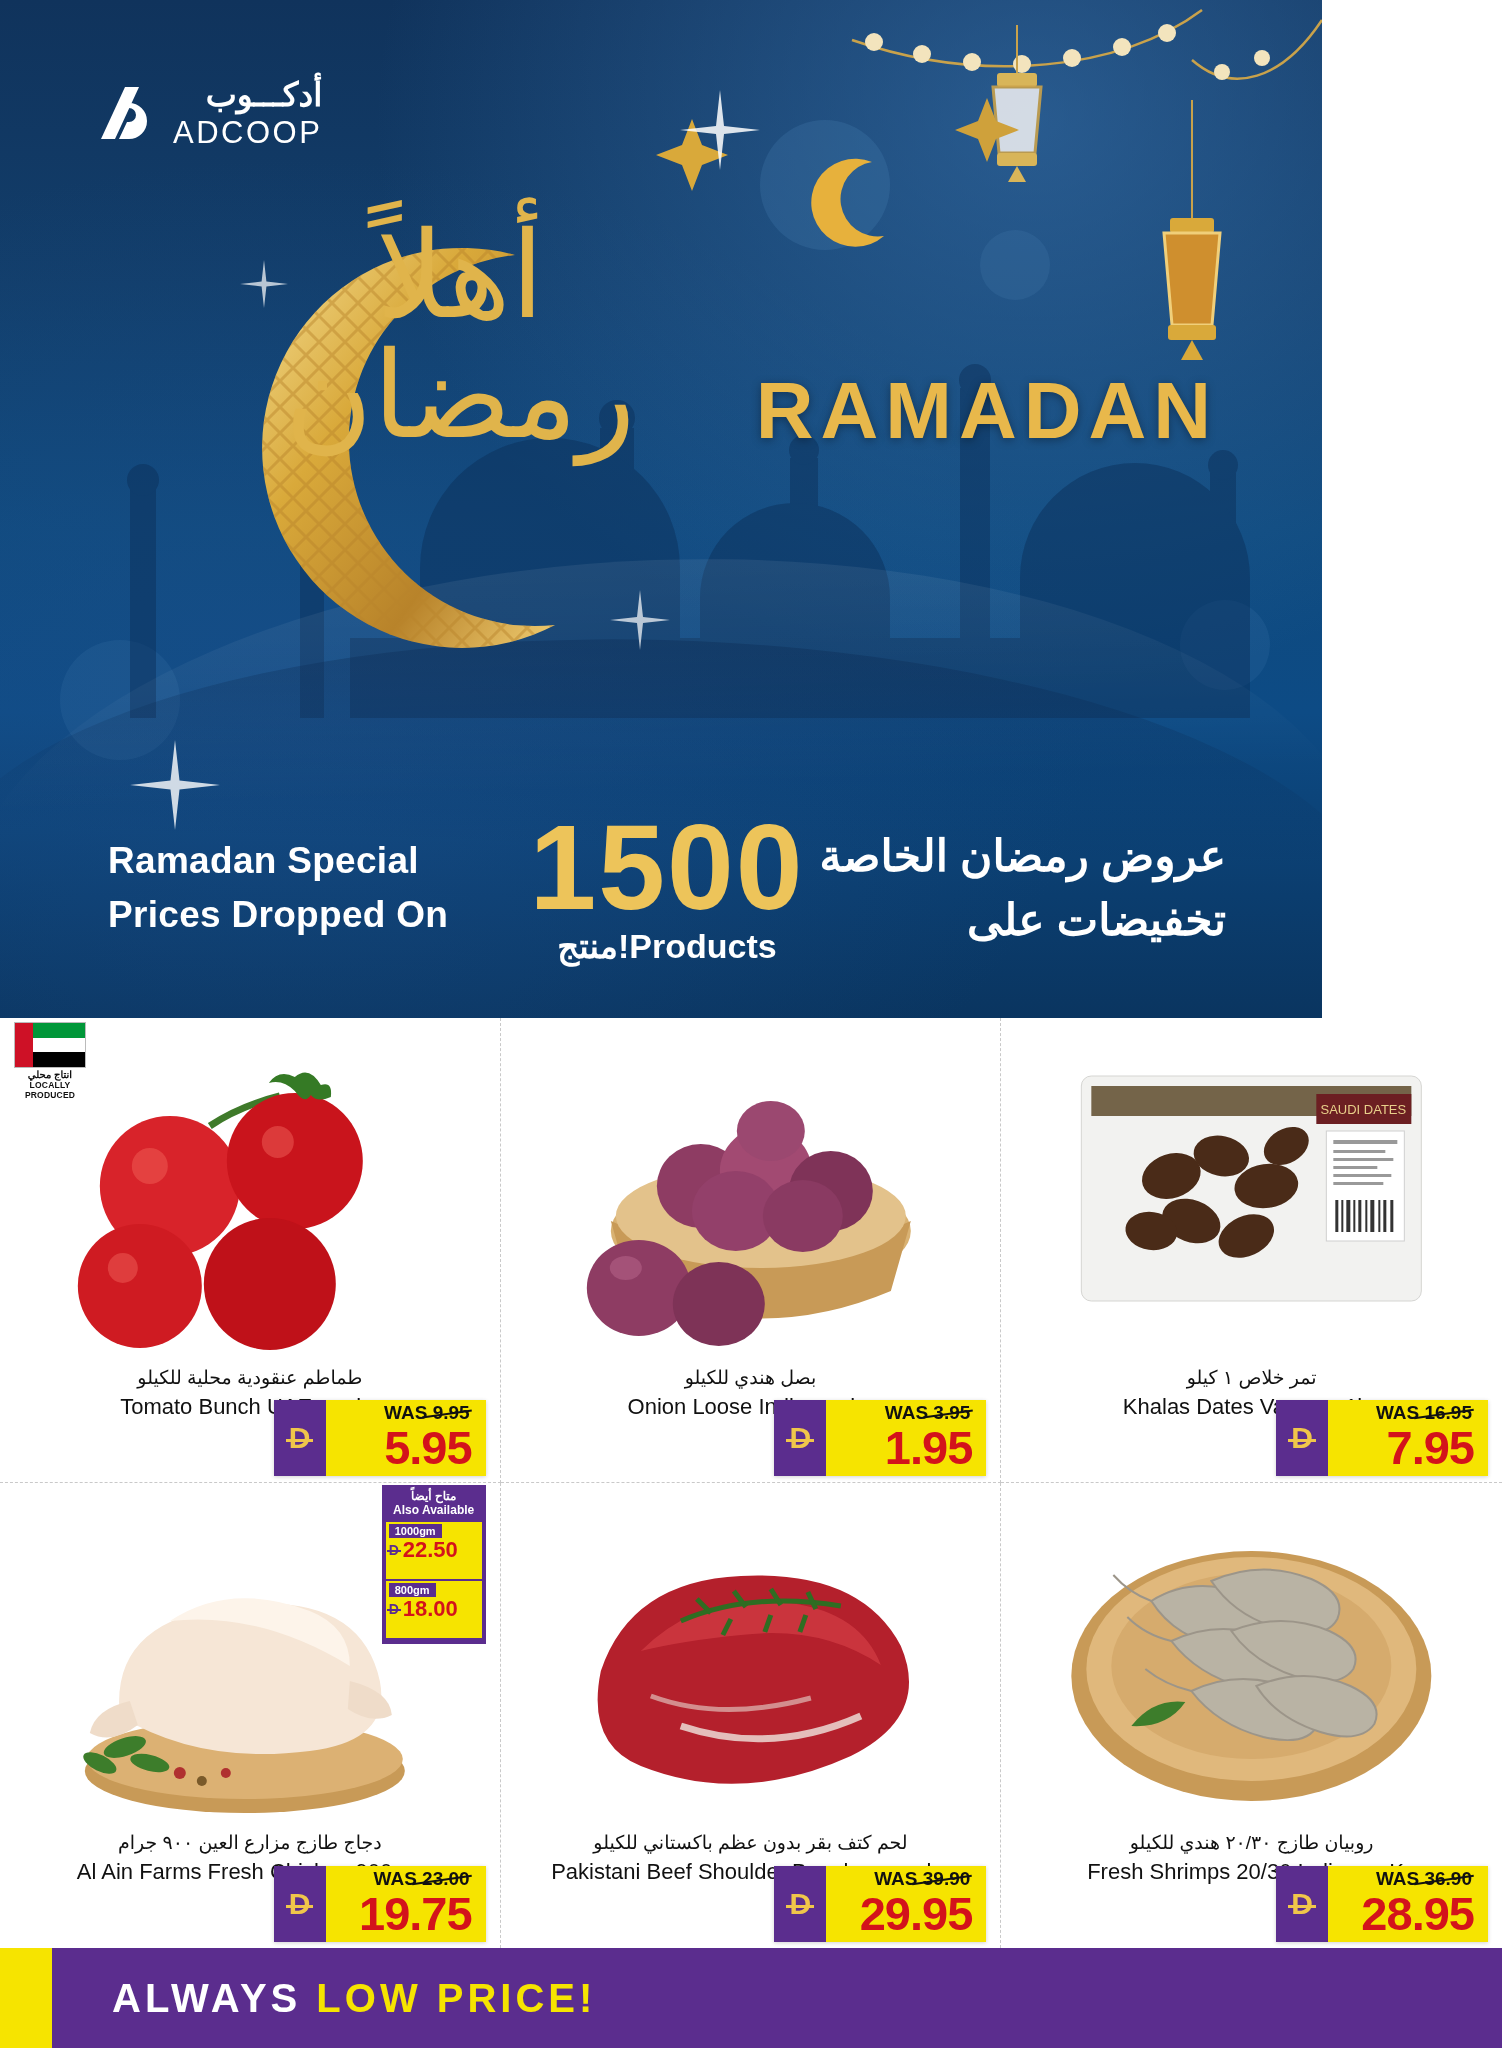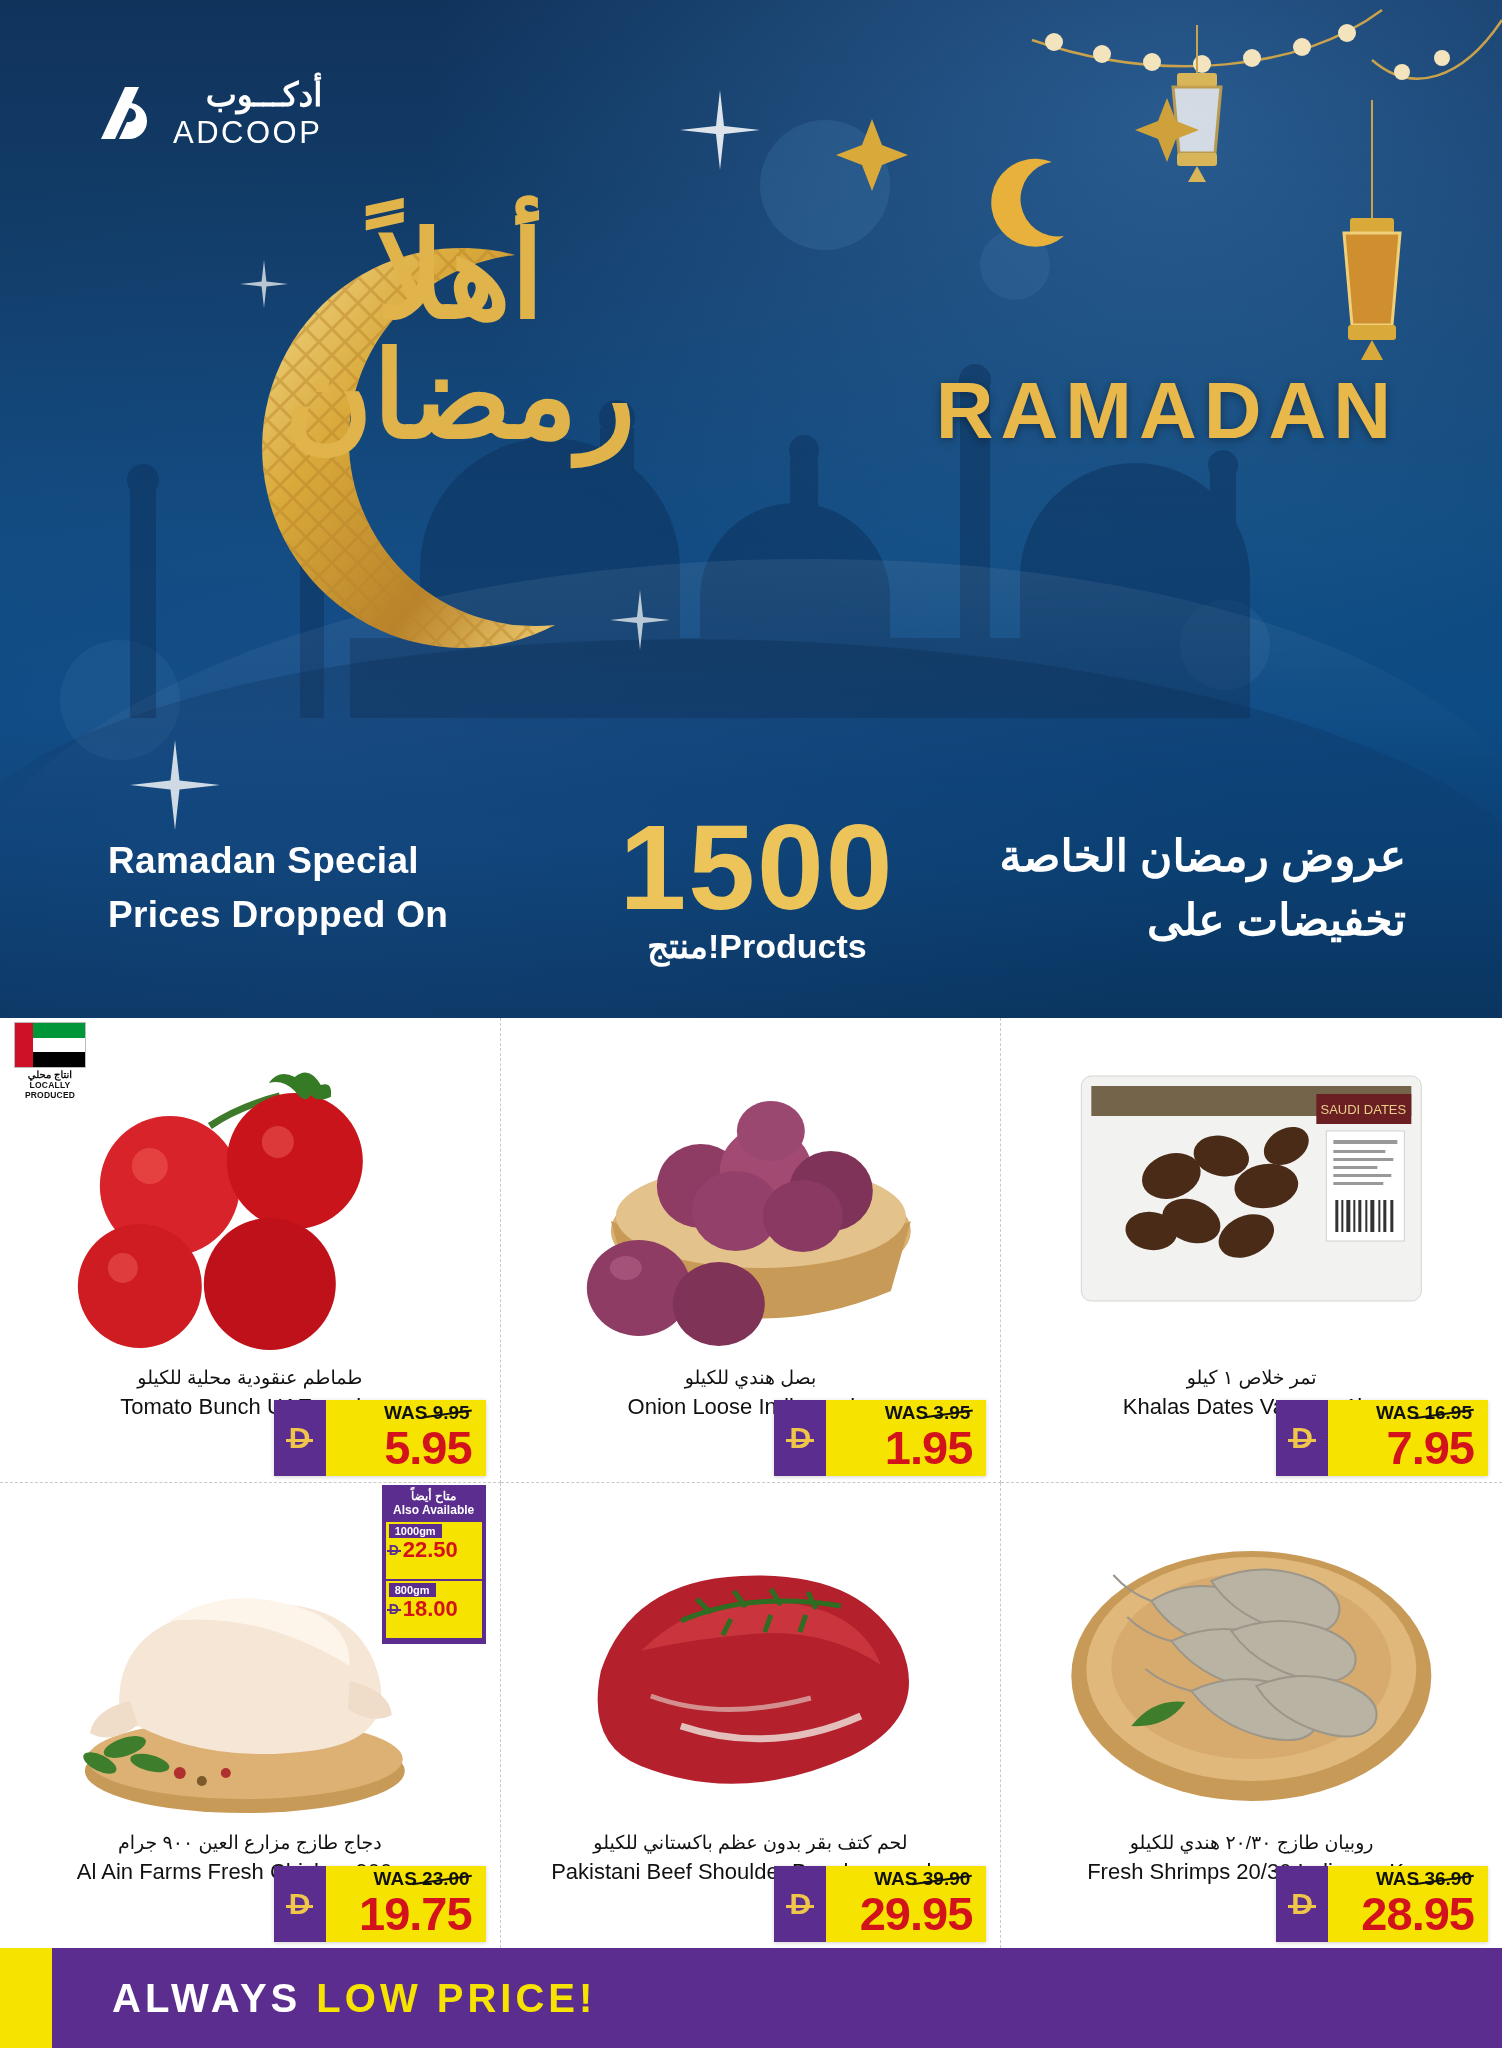--- a/index.html
+++ b/index.html
@@ -12,21 +12,21 @@
   .page {
     position: relative;
     width: 1502px;
     height: 2048px;
     background: #ffffff;
   }
 
   
   .hero {
     position: relative;
-    width: 1502px;
+    width: 1322px;
     height: 1018px;
     background:
       radial-gradient(ellipse at 78% 12%, rgba(60,120,180,0.55) 0%, rgba(0,0,0,0) 45%),
       radial-gradient(ellipse at 22% 70%, rgba(30,80,140,0.45) 0%, rgba(0,0,0,0) 55%),
       linear-gradient(180deg, #10335c 0%, #123e6b 28%, #0f4a7e 52%, #0d4b85 70%, #0b3d6e 88%, #0a3560 100%);
       overflow: hidden;
   }
   
   .hero .wave {
     position: absolute;
@@ -92,21 +92,21 @@
     width: 440px; height: 450px;
     z-index: 5;
   }
   .arabic-script {
     position: absolute;
     left: 250px; top: 215px;
     width: 420px; height: 300px;
     z-index: 6;
     color: #e0b44b;
     font-size: 120px;
-    font-weight: 700;
+    font-weight: 400;
     text-align: center;
     line-height: 1;
   }
 
   
   .promo {
     position: absolute;
     left: 12px; right: 0; bottom: 0;
     height: 260px;
     z-index: 7;

